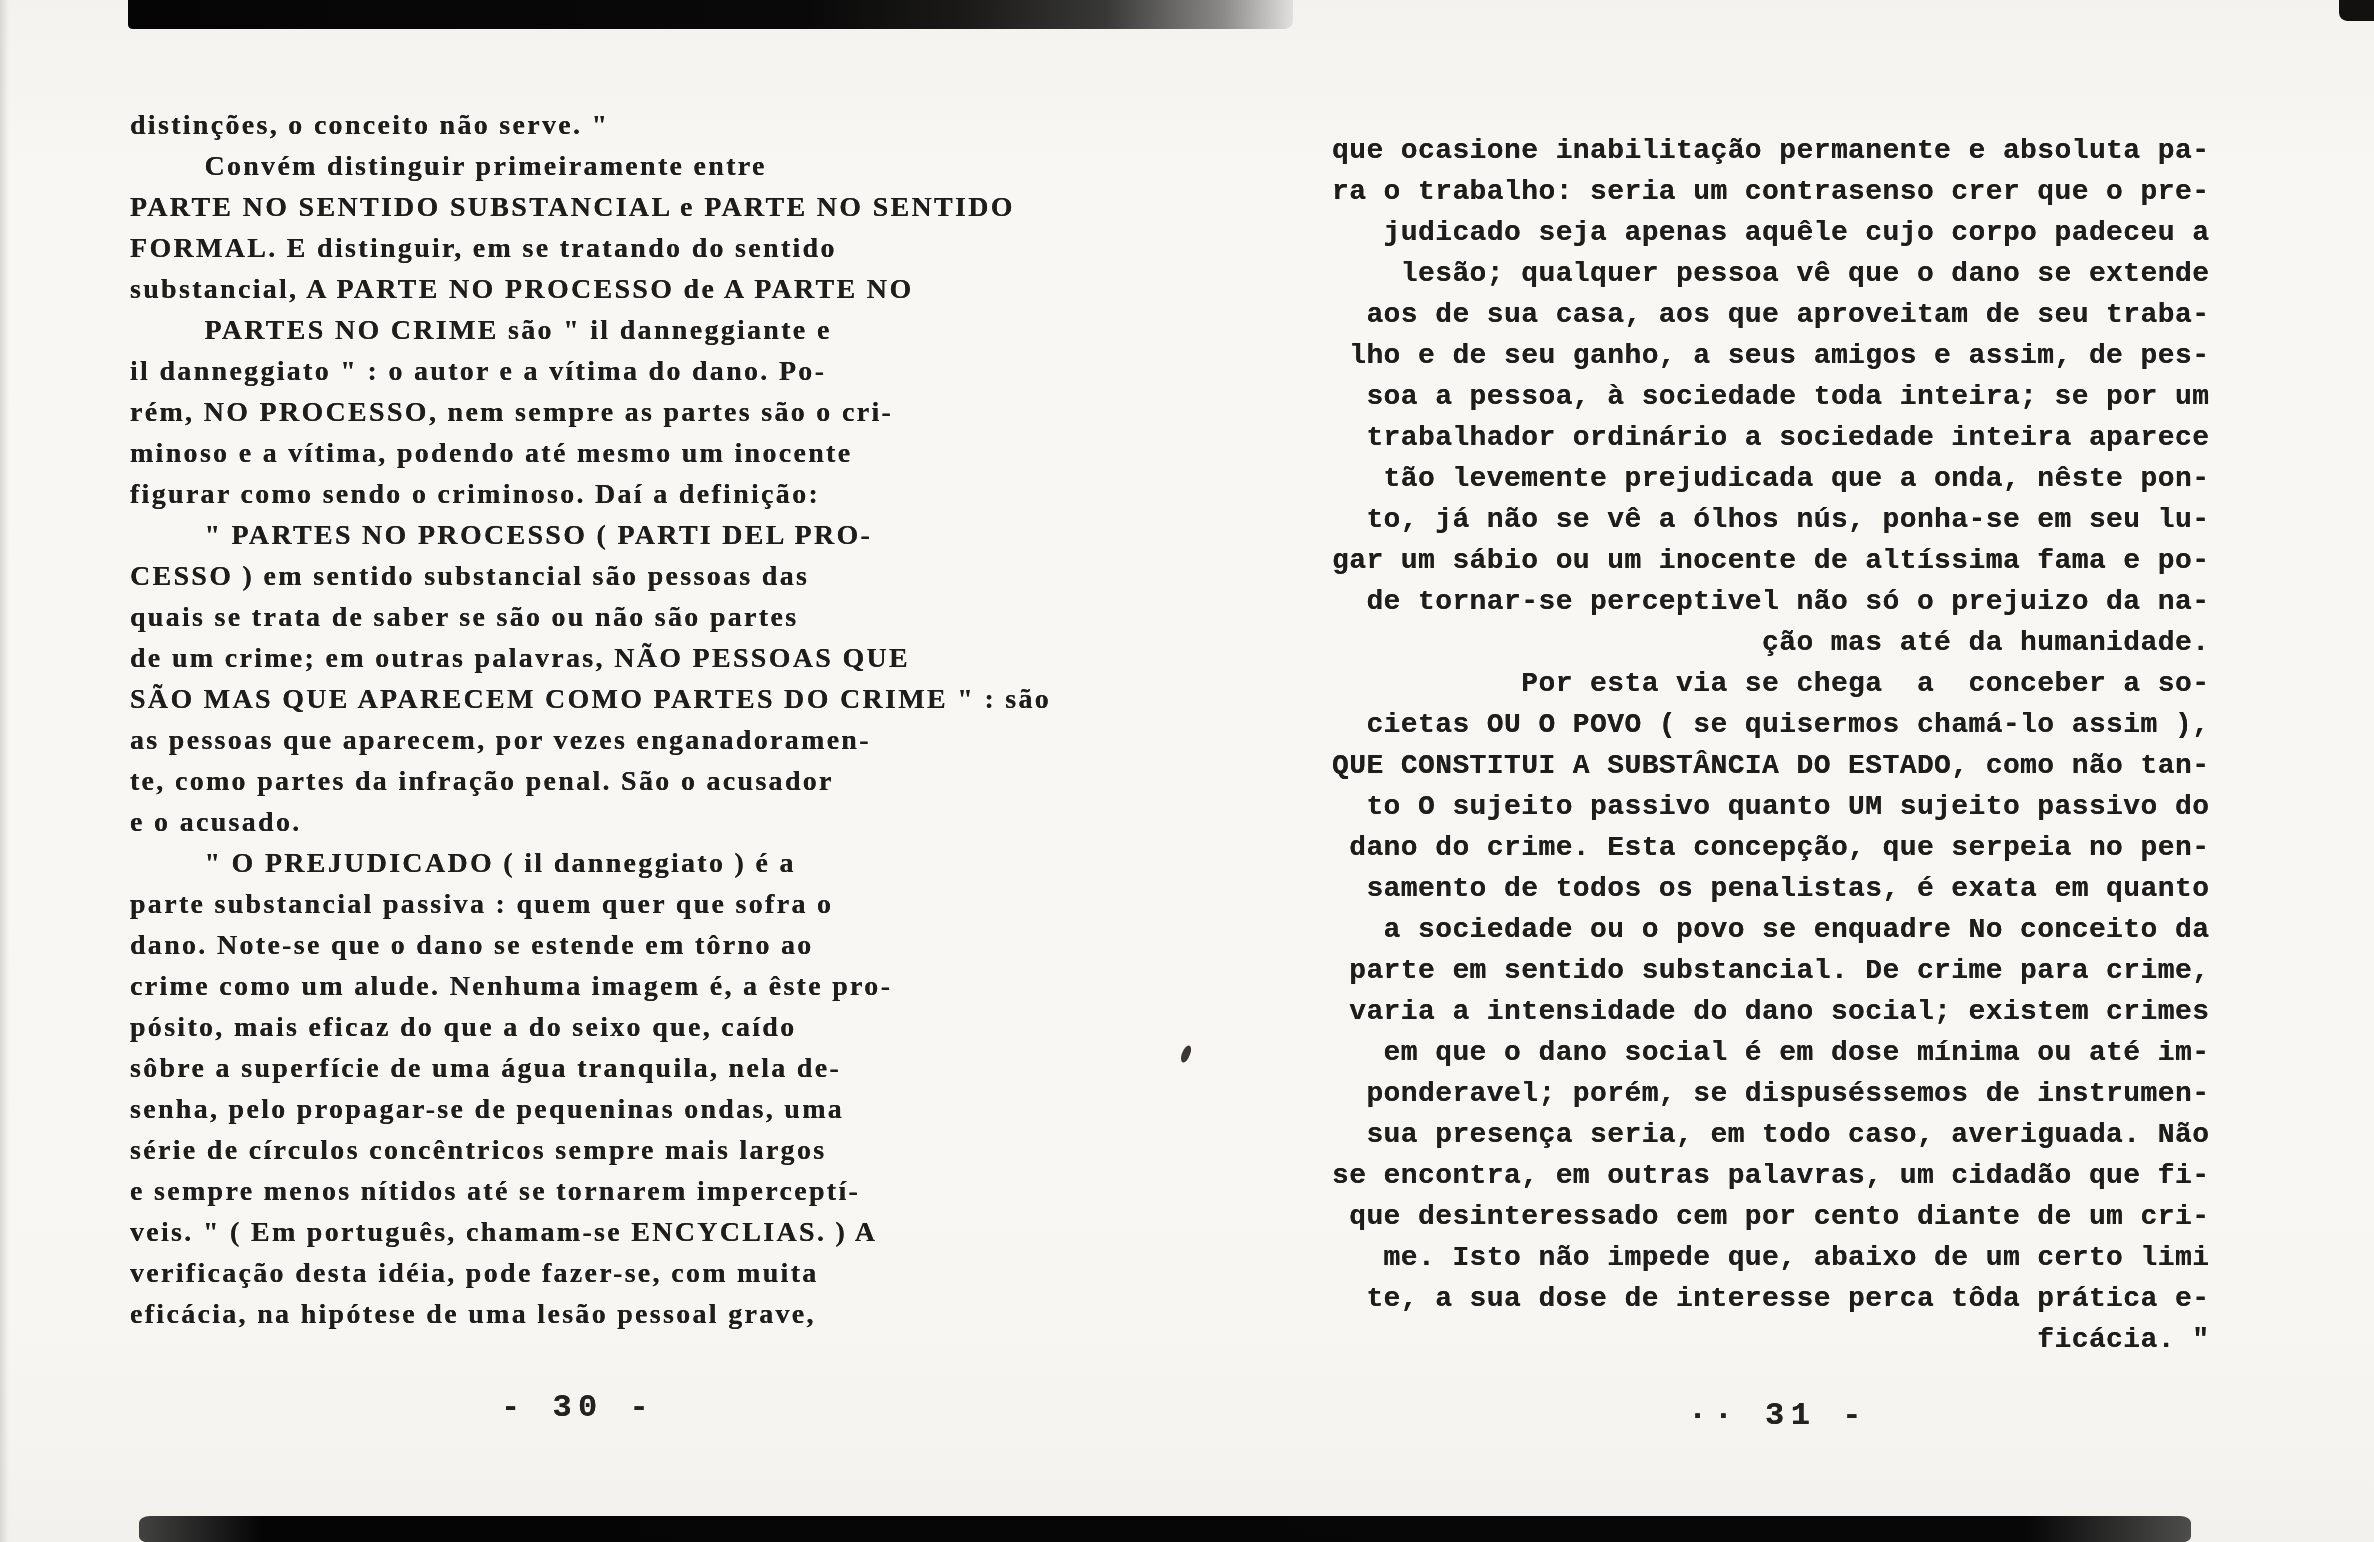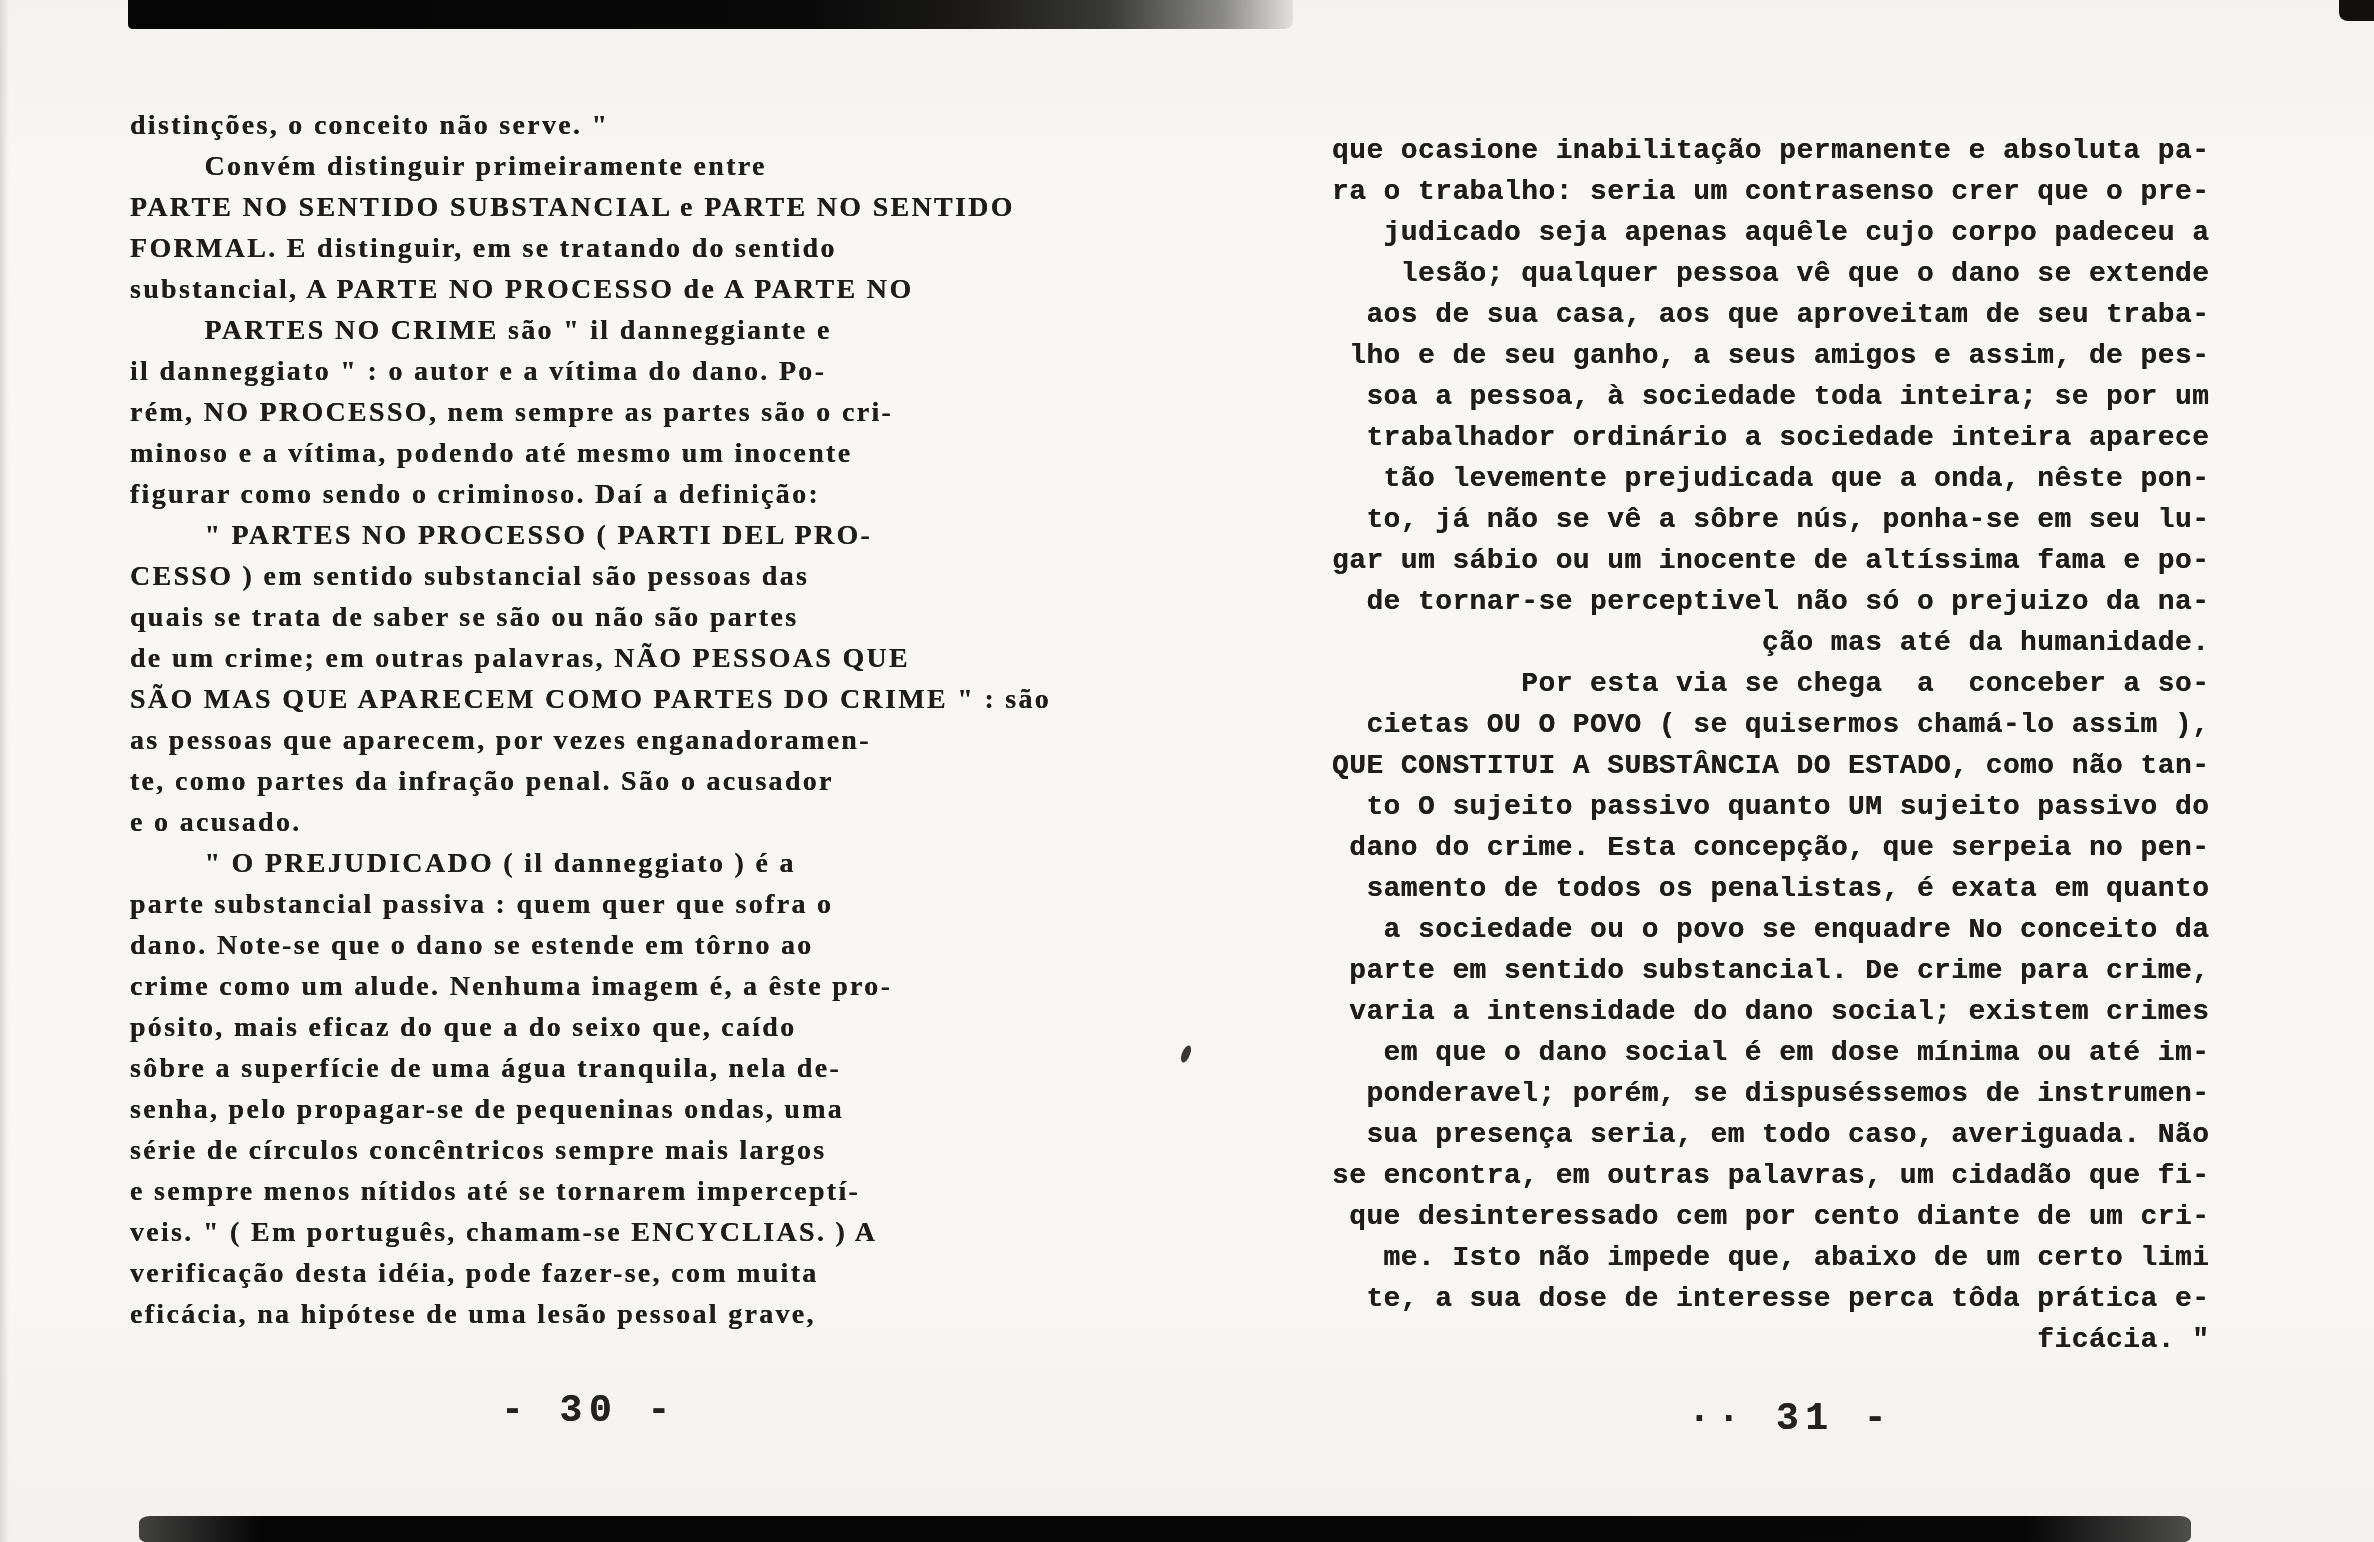--- a/index.html
+++ b/index.html
@@ -25,21 +25,21 @@
     font-family:Liberation Serif, serif;
   }
   .page-right .lines{
     left:1332px;top:130px;
     letter-spacing:0.4px;
     line-height:41px;
     text-align:right;
   }
   .pagenum{
     position:absolute;
-    font-weight:700;font-size:38px;color:#242220;
+    font-weight:700;font-size:32px;color:#242220;
     letter-spacing:6.5px;white-space:pre;
     text-shadow:0 0 0.6px rgba(25,22,20,0.8);
   }
   .pagenum-left{left:501px;top:1389px;}
   .pagenum-right{left:1688px;top:1397px;}
 
   
   .artifact{position:absolute;}
   .top-bar{
     left:128px;top:0;width:1165px;height:29px;
@@ -114,21 +114,21 @@
   <div class="lines">
       <div class="line">que ocasione inabilitação permanente e absoluta pa-</div>
       <div class="line">ra o trabalho: seria um contrasenso crer que o pre-</div>
       <div class="line">judicado seja apenas aquêle cujo corpo padeceu a</div>
       <div class="line">lesão; qualquer pessoa vê que o dano se extende</div>
       <div class="line">aos de sua casa, aos que aproveitam de seu traba-</div>
       <div class="line">lho e de seu ganho, a seus amigos e assim, de pes-</div>
       <div class="line">soa a pessoa, à sociedade toda inteira; se por um</div>
       <div class="line">trabalhador ordinário a sociedade inteira aparece</div>
       <div class="line">tão levemente prejudicada que a onda, nêste pon-</div>
-      <div class="line">to, já não se vê a sôbre nús, ponha-se em seu lu-</div>
+      <div class="line">to, já não se vê a ólhos nús, ponha-se em seu lu-</div>
       <div class="line">gar um sábio ou um inocente de altíssima fama e po-</div>
       <div class="line">de tornar-se perceptivel não só o prejuizo da na-</div>
       <div class="line">ção mas até da humanidade.</div>
       <div class="line">        Por esta via se chega  a  conceber a so-</div>
       <div class="line">cietas OU O POVO ( se quisermos chamá-lo assim ),</div>
       <div class="line">QUE CONSTITUI A SUBSTÂNCIA DO ESTADO, como não tan-</div>
       <div class="line">to O sujeito passivo quanto UM sujeito passivo do</div>
       <div class="line">dano do crime. Esta concepção, que serpeia no pen-</div>
       <div class="line">samento de todos os penalistas, é exata em quanto</div>
       <div class="line">a sociedade ou o povo se enquadre No conceito da</div>

